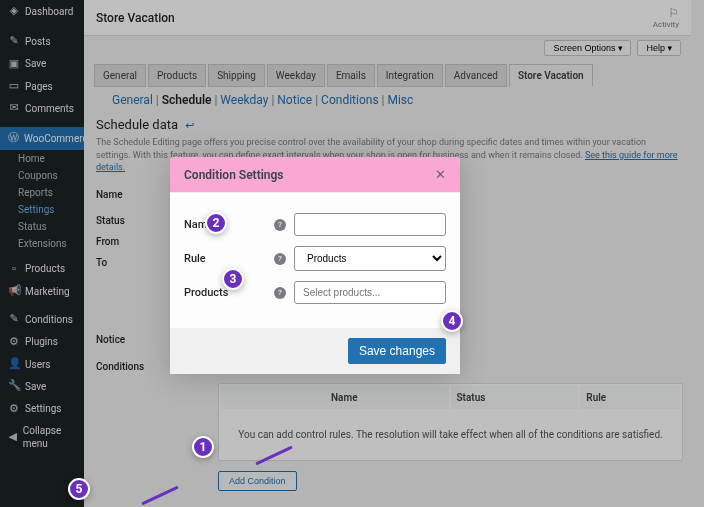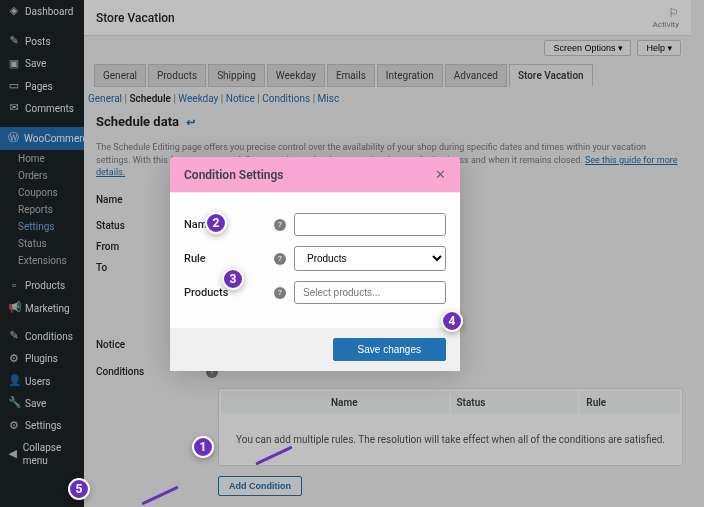--- a/index.html
+++ b/index.html
@@ -13,52 +13,52 @@
 .main { position: absolute; left: 84px; top: 0; right: 13px; height: 507px; background: #f0f0f1; overflow: hidden; }
 .topbar { display: flex; align-items: center; justify-content: space-between; padding: 6px 12px; background: #fff; border-bottom: 1px solid #dcdcde; }
 .topbar h1 { font-size: 12px; font-weight: 500; color: #1d2327; }
 .activity { text-align: right; font-size: 8px; color: #787c82; }
 .activity-icon { font-size: 12px; }
 .screenbar { display: flex; justify-content: flex-end; gap: 6px; padding: 4px 10px; }
 .screenbar button { font-size: 9px; padding: 2px 8px; border: 1px solid #c3c4c7; background: #f6f7f7; border-radius: 2px; cursor: pointer; }
 .tabsrow { display: flex; gap: 0; padding: 0 10px; margin: 4px 0; }
 .tab { padding: 5px 8px; font-size: 10px; border: 1px solid #c3c4c7; background: #dcdcde; margin-right: 2px; cursor: pointer; }
 .tab.active { background: #f0f0f1; border-bottom-color: #f0f0f1; font-weight: 600; }
-.subnav { padding: 2px 4px; font-size: 10px; color: #2271b1; }
+.subnav { padding: 2px 28px; font-size: 12px; color: #2271b1; }
 .subnav span { color: #787c82; }
 .subnav .cur { font-weight: 600; color: #1d2327; }
 .content { padding: 0 12px; }
-h2.sched { font-size: 13px; color: #1d2327; margin: 8px 0 12px; font-weight: 700; }
+h2.sched { font-size: 13px; color: #1d2327; margin: 8px 0 4px; font-weight: 400; }
 h2.sched .back { color: #2271b1; font-size: 11px; margin-left: 4px; cursor: pointer; }
 .desc { font-size: 9px; color: #787c82; line-height: 1.4; margin-bottom: 8px; }
 .desc a { color: #2271b1; text-decoration: underline; }
 .form-row { display: flex; align-items: center; margin: 10px 0; font-size: 10px; }
 .form-row label { width: 110px; color: #1d2327; font-weight: 500; }
 .form-row .help { width: 12px; height: 12px; border-radius: 50%; background: #787c82; color: #fff; display: inline-flex; align-items: center; justify-content: center; font-size: 8px; margin-right: 8px; }
 .form-row select, .form-row input { font-size: 10px; padding: 4px; border: 1px solid #8c8f94; border-radius: 3px; }
 .form-row select.notice-sel { width: 200px; }
 .cond-section { margin-top: 10px; }
 .cond-table { margin-left: 122px; border: 1px solid #dcdcde; background: #fff; border-radius: 2px; width: 465px; }
 .cond-table thead { background: #f6f7f7; border-bottom: 1px solid #dcdcde; }
 .cond-table th { font-size: 10px; font-weight: 600; padding: 6px; text-align: left; }
 .cond-table th:nth-child(1) { width: 50%; padding-left: 110px; }
 .cond-table .msg { padding: 18px 10px; font-size: 10px; text-align: center; color: #50575e; }
-.add-cond { margin-left: 122px; margin-top: 10px; border: 1px solid #2271b1; color: #2271b1; background: #f6f7f7; padding: 4px 10px; font-size: 9px; border-radius: 2px; cursor: pointer; font-weight: bold; }
+.add-cond { margin-left: 122px; margin-top: 10px; border: 1px solid #2271b1; color: #2271b1; background: #f6f7f7; padding: 4px 10px; font-size: 9px; border-radius: 2px; cursor: pointer; }
 .overlay { position: absolute; inset: 0; background: rgba(0,0,0,0.25); }
 .modal { position: absolute; left: 170px; top: 157px; width: 290px; background: #f9a8d4; border-radius: 3px; box-shadow: 0 3px 30px rgba(0,0,0,0.2); }
 .modal-head { display: flex; justify-content: space-between; align-items: center; padding: 10px 14px; border-bottom: 1px solid #eee; }
 .modal-head h3 { font-size: 12px; font-weight: 600; }
 .modal-close { font-size: 13px; cursor: pointer; background: none; border: none; color: #666; }
 .modal-body { padding: 10px 14px 14px; background: #fdfdfd; }
 .mrow { display: flex; align-items: center; margin: 10px 0; }
 .mrow label { width: 90px; font-size: 11px; font-weight: 500; color: #1d2327; }
 .mrow .help { width: 12px; height: 12px; border-radius: 50%; background: #787c82; color: #fff; display: inline-flex; align-items: center; justify-content: center; font-size: 8px; margin-right: 8px; }
 .mrow input[type=text], .mrow select { flex: 1; font-size: 10px; padding: 5px 8px; border: 1px solid #8c8f94; border-radius: 3px; background: #fff; }
 .modal-foot { padding: 10px 14px; text-align: right; background: #f0f0f1; }
-.btn-primary { background: #2271b1; color: #fff; border: 1px solid #2271b1; padding: 5px 24px; font-size: 10px; border-radius: 2px; cursor: pointer; }
+.btn-primary { background: #2271b1; color: #fff; border: 1px solid #2271b1; padding: 5px 10px; font-size: 12px; border-radius: 2px; cursor: pointer; }
 .marker { position: absolute; width: 22px; height: 22px; border-radius: 50%; background: #6b2fbd; border: 2px solid #fff; color: #fff; display: flex; align-items: center; justify-content: center; font-size: 12px; font-weight: 700; box-shadow: 0 2px 6px rgba(0,0,0,0.3); z-index: 50; }
 .arrow { position: absolute; width: 40px; height: 3px; background: #6b2fbd; border-radius: 2px; z-index: 49; }
 </style>
 </head>
 <body>
 
 <div class="sidebar">
   <div class="side-item">
       <span class="icn">◈</span>
       <span>Dashboard</span>
@@ -79,21 +79,20 @@
   <div class="side-item">
       <span class="icn">✉</span>
       <span>Comments</span>
     </div>
   <div style="height:8px"></div>
   <div class="side-item current">
       <span class="icn">Ⓦ</span>
       <span>WooCommerce</span>
     </div>
   <div class="sub-item">Home</div>
-  <div class="sub-item">Orders</div>
   <div class="sub-item">Coupons</div>
   <div class="sub-item">Reports</div>
   <div class="sub-item cur">Settings</div>
   <div class="sub-item">Status</div>
   <div class="sub-item">Extensions</div>
   <div style="height:6px"></div>
   <div class="side-item">
       <span class="icn">▫</span>
       <span>Products</span>
     </div>
@@ -199,21 +198,21 @@
       <table style="width:100%">
         <thead>
           <tr>
             <th>Name</th>
             <th>Status</th>
             <th>Rule</th>
           </tr>
         </thead>
         <tbody>
           <tr>
-              <td colspan="3" class="msg">You can add multiple rules. The resolution will take effect when all of the conditions are satisfied.</td>
+              <td colspan="3" class="msg">You can add control rules. The resolution will take effect when all of the conditions are satisfied.</td>
             </tr>
         </tbody>
       </table>
     </div>
     <button class="add-cond">Add Condition</button>
 
     <br>
     
   </div>
 </div>

